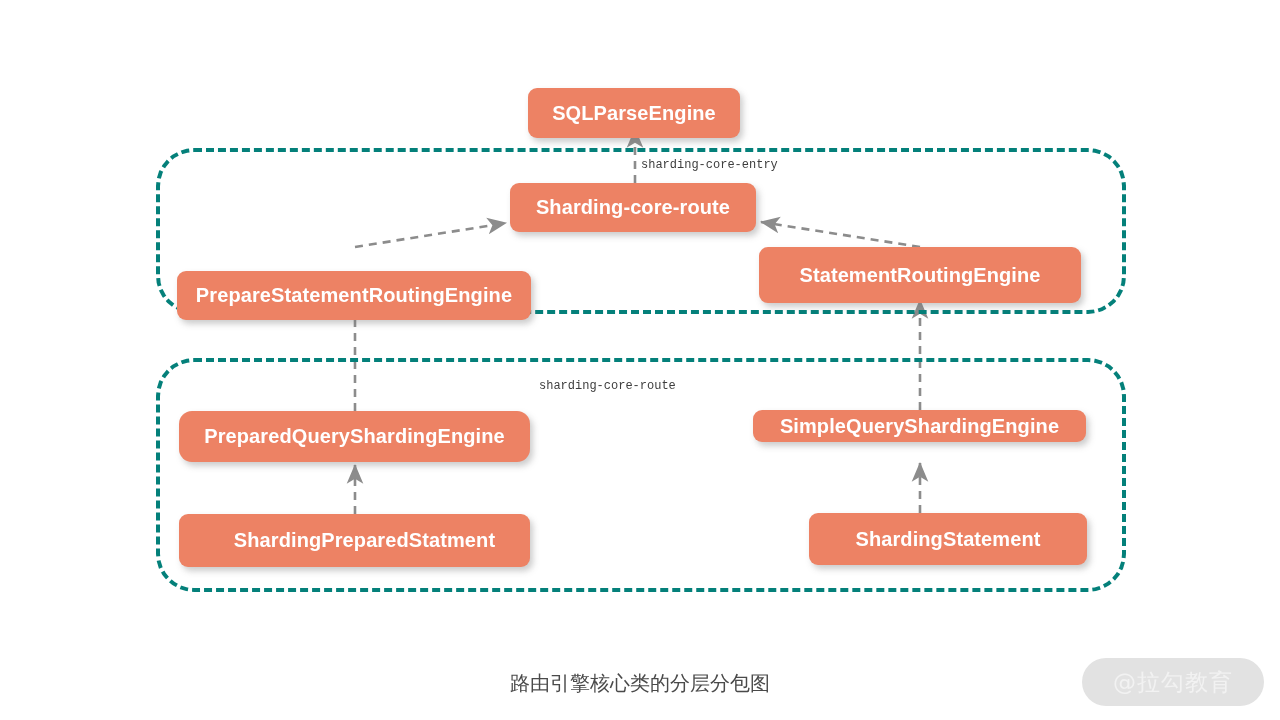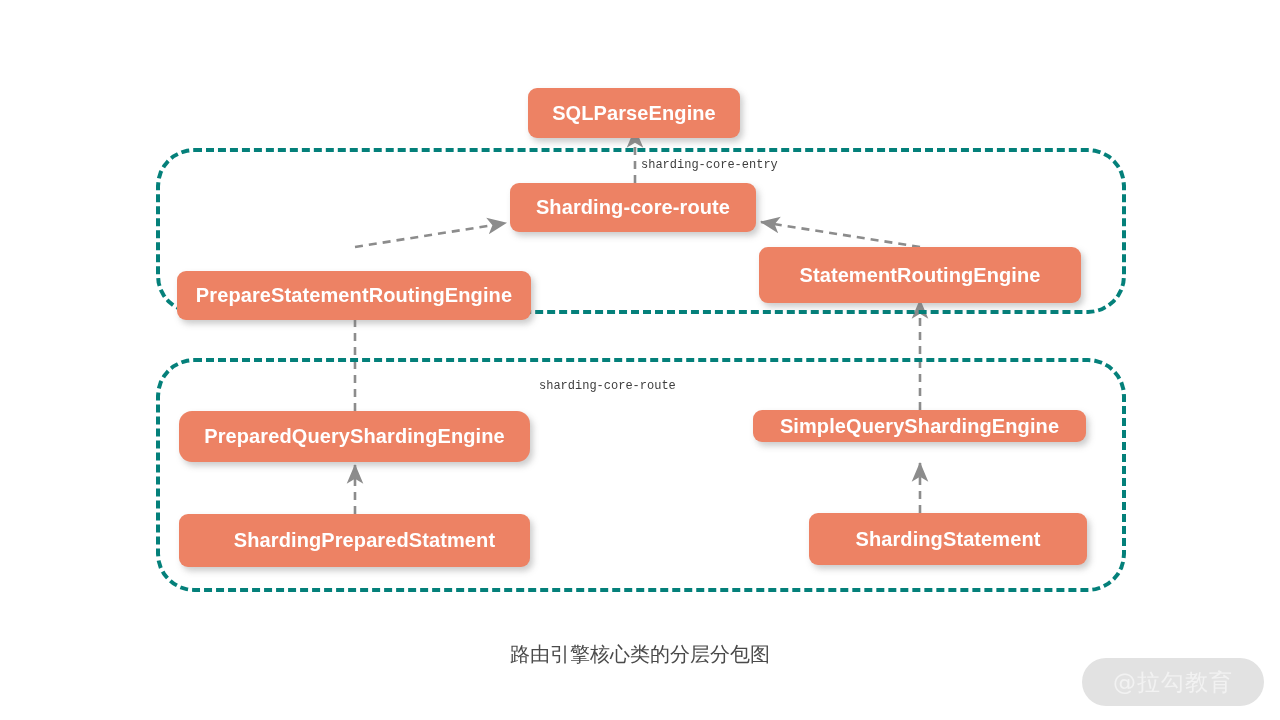--- a/index.html
+++ b/index.html
@@ -85,21 +85,21 @@
   #node-stmtrouting         { left: 759px; top: 247px; width: 322px; height: 56px; }
   #node-preparedqueryshard  { left: 179px; top: 411px; width: 351px; height: 51px; border-radius: 13px; }
   #node-simplequeryshard    { left: 753px; top: 410px; width: 333px; height: 32px; }
   #node-shardingpreparedstm { left: 179px; top: 514px; width: 351px; height: 53px; padding-left: 20px; }
   #node-shardingstatement   { left: 781px; top: 513px; width: 278px; height: 52px; margin-left: 28px; }
 
   
   #caption {
     position: absolute;
     left: 0;
-    top: 641px;
+    top: 670px;
     width: 1280px;
     text-align: center;
     font-size: 20px;
     color: #4a4a4a;
     font-family: "DejaVu Sans", "Liberation Sans", sans-serif;
   }
 
   
   #watermark {
     position: absolute;

